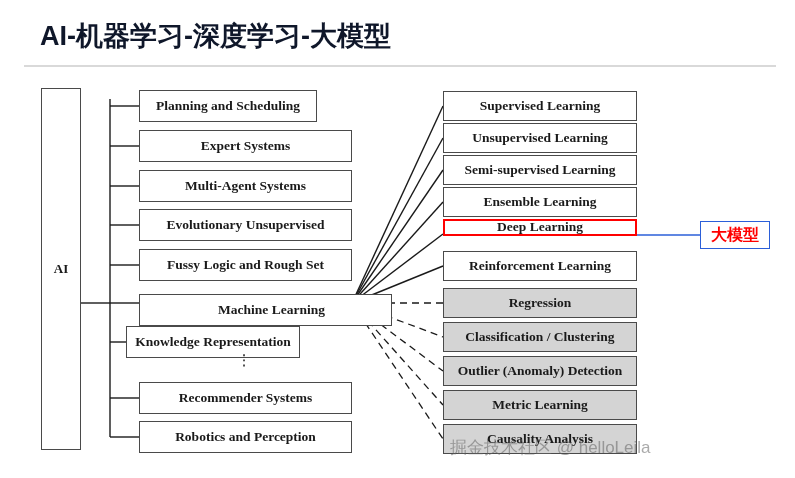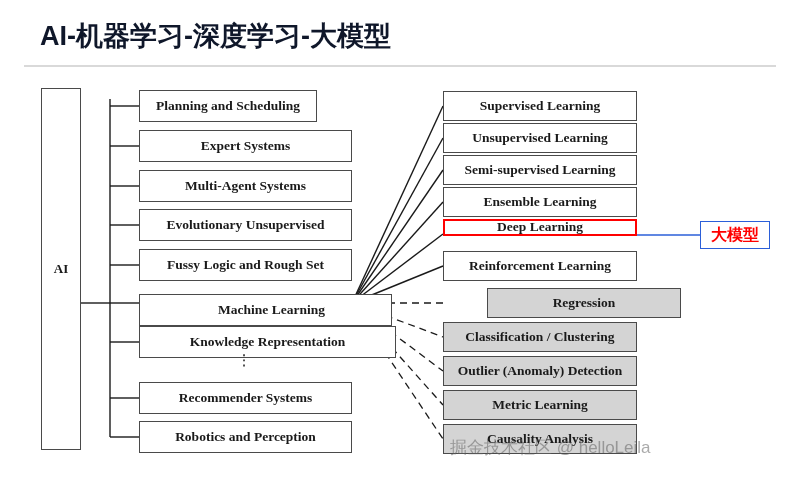--- a/index.html
+++ b/index.html
@@ -174,21 +174,21 @@
     </div>
   <div class="node" style="left:139px; top:209px; width:213px; height:32px;">
       <span>Evolutionary Unsupervised</span>
     </div>
   <div class="node" style="left:139px; top:249px; width:213px; height:32px;">
       <span>Fussy Logic and Rough Set</span>
     </div>
   <div class="node" style="left:139px; top:294px; width:253px; height:32px;padding-left:12px;">
       <span>Machine Learning</span>
     </div>
-  <div class="node" style="left:139px; top:326px; width:257px; height:32px;align-items:center;">
+  <div class="node" style="left:126px; top:326px; width:174px; height:32px;align-items:center;">
       <span>Knowledge Representation</span>
     </div>
   <div class="node" style="left:139px; top:382px; width:213px; height:32px;">
       <span>Recommender Systems</span>
     </div>
   <div class="node" style="left:139px; top:421px; width:213px; height:32px;">
       <span>Robotics and Perception</span>
     </div>
 
   <div id="dots">⋮</div>
@@ -205,21 +205,21 @@
   <div class="node" style="left:443px; top:187px; width:194px; height:30px;">
       <span>Ensemble  Learning</span>
     </div>
   <div class="node hl" style="left:443px; top:219px; width:194px; height:17px;">
       <span>Deep Learning</span>
     </div>
   <div class="node" style="left:443px; top:251px; width:194px; height:30px;">
       <span>Reinforcement  Learning</span>
     </div>
 
-  <div class="node gray" style="left:443px; top:288px; width:194px; height:30px;margin-left:44px;">
+  <div class="node gray" style="left:443px; top:288px; width:194px; height:30px;">
       <span>Regression</span>
     </div>
   <div class="node gray" style="left:443px; top:322px; width:194px; height:30px;">
       <span>Classification / Clustering</span>
     </div>
   <div class="node gray" style="left:443px; top:356px; width:194px; height:30px;">
       <span>Outlier (Anomaly)  Detection</span>
     </div>
   <div class="node gray" style="left:443px; top:390px; width:194px; height:30px;">
       <span>Metric Learning</span>

